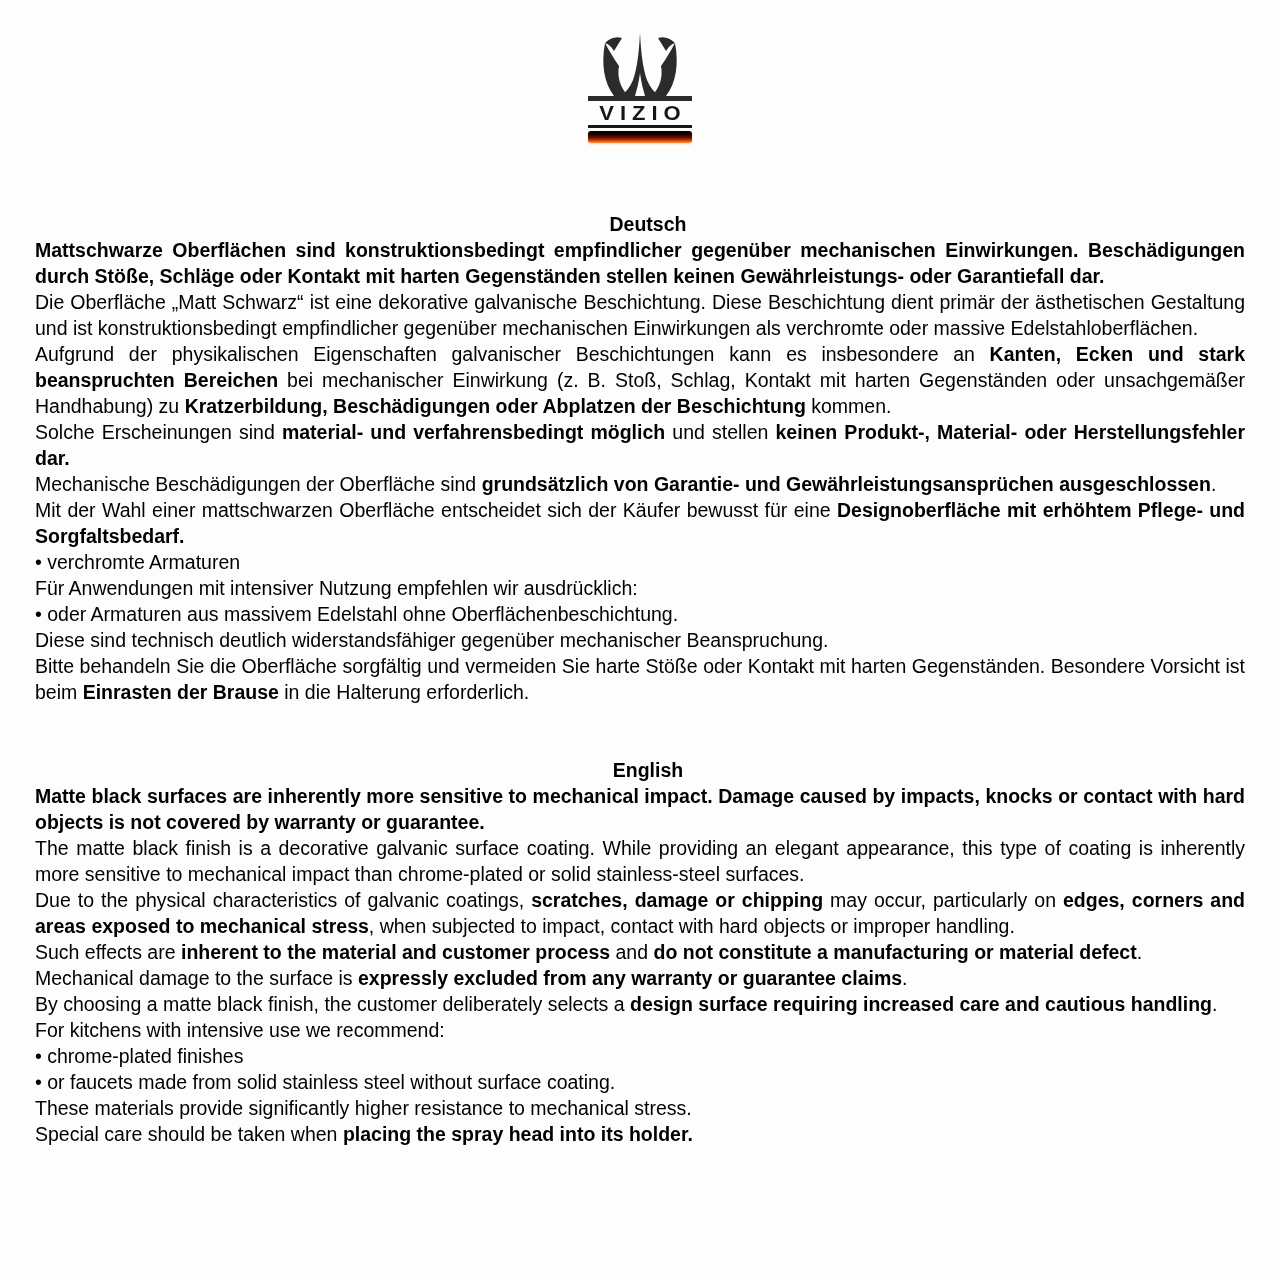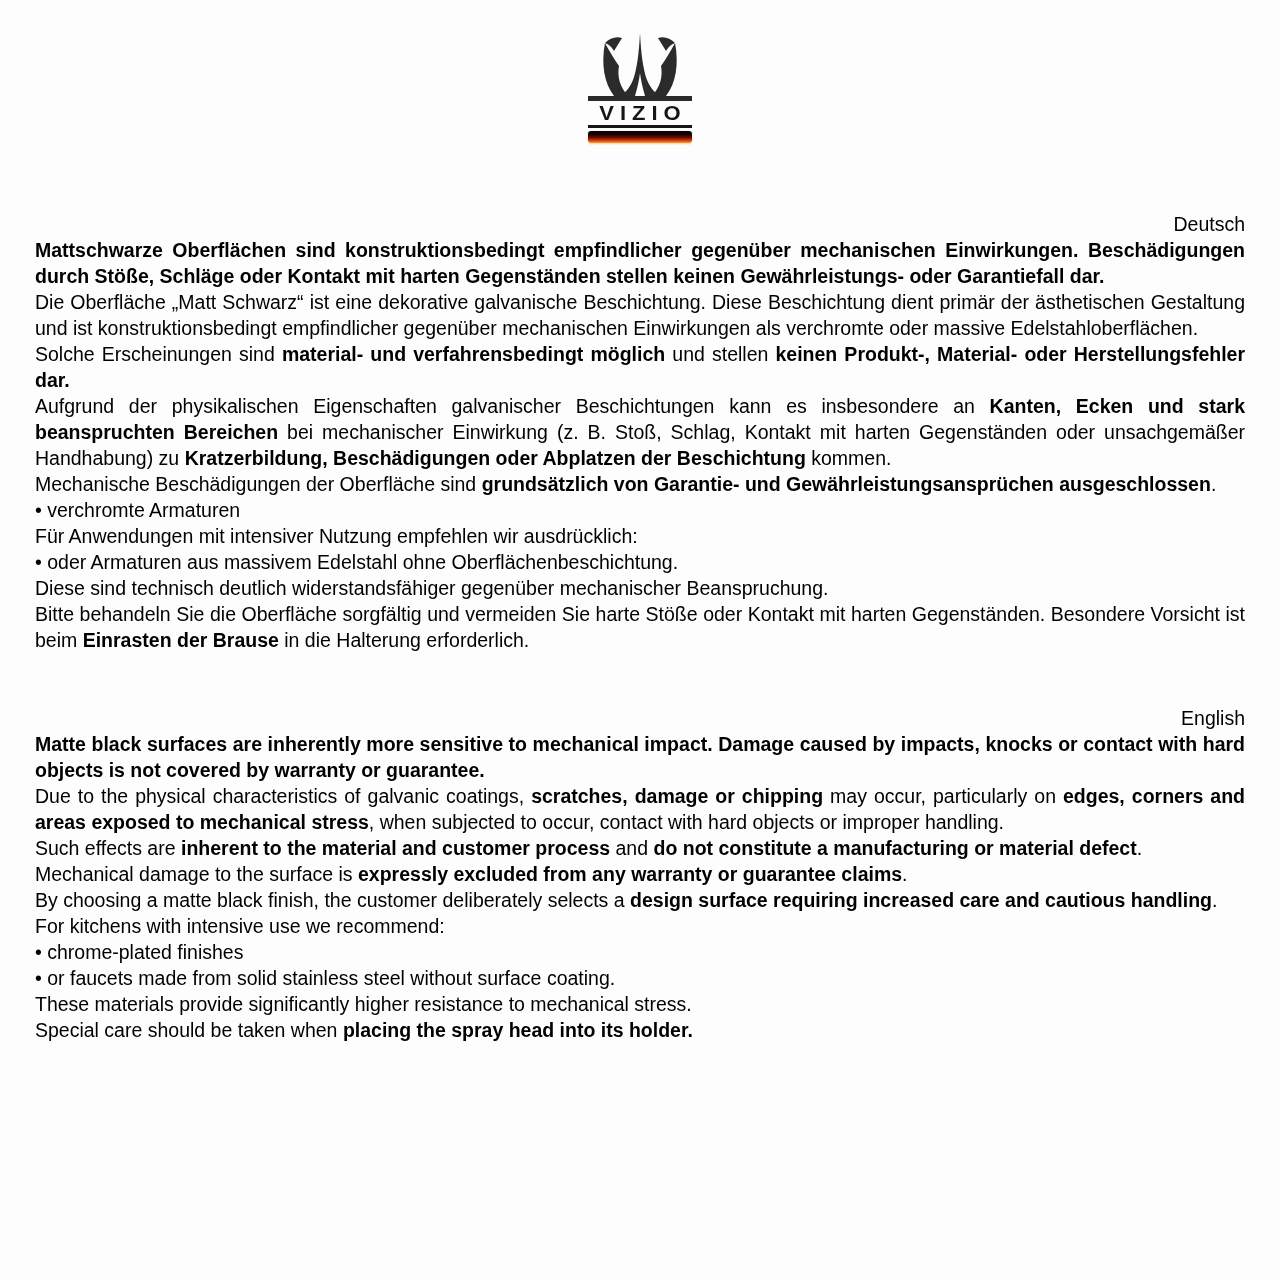--- a/index.html
+++ b/index.html
@@ -29,21 +29,21 @@
   }
   .brand-underline{height:3px;background:#161616;margin-top:0px;}
   .flag-bar{
     height:12px;margin-top:3px;border-radius:3px;
     background:linear-gradient(180deg,#000000 0%,#1c0200 30%,#6e0d00 55%,#c83200 75%,#ff9a3c 100%);
     box-shadow:0 1px 2px rgba(255,120,0,0.35);
   }
 
   
   p{margin:0;font-size:19.5px;line-height:26px;text-align:justify;}
-  p.head{font-weight:normal;text-align:right;margin-left:16px;}
+  p.head{font-weight:bold;text-align:center;margin-left:16px;}
   section.en{margin-top:52px;}
   b{font-weight:bold;margin-top:36px;}
 </style>
 </head>
 <body>
 
 <div class="page">
 
   <div class="logo">
     <svg class="crown" viewBox="0 0 104 68" xmlns="http://www.w3.org/2000/svg">
@@ -64,34 +64,36 @@
     </svg>
     <div class="brand">VIZIO</div>
     <div class="brand-underline"></div>
     <div class="flag-bar"></div>
   </div>
 
   <section>
     <p class="head">Deutsch</p>
     <p><b>Mattschwarze Oberflächen sind konstruktionsbedingt empfindlicher gegenüber mechanischen Einwirkungen. Beschädigungen durch Stöße, Schläge oder Kontakt mit harten Gegenständen stellen keinen Gewährleistungs- oder Garantiefall dar.</b></p>
     <p><span>Die Oberfläche „Matt Schwarz“ ist eine dekorative galvanische Beschichtung. Diese Beschichtung dient primär der ästhetischen Gestaltung und ist konstruktionsbedingt empfindlicher gegenüber mechanischen Einwirkungen als verchromte oder massive Edelstahloberflächen.</span></p>
+    <p><span>Aufgrund der physikalischen Eigenschaften galvanischer Beschichtungen kann es insbesondere an </span><b>Kanten, Ecken und stark beanspruchten Bereichen</b><span> bei mechanischer Einwirkung (z. B. Stoß, Schlag, Kontakt mit harten Gegenständen oder unsachgemäßer Handhabung) zu </span><b>Kratzerbildung, Beschädigungen oder Abplatzen der Beschichtung</b><span> kommen.</span></p>
     <p><span>Solche Erscheinungen sind </span><b>material- und verfahrensbedingt möglich</b><span> und stellen </span><b>keinen Produkt-, Material- oder Herstellungsfehler dar.</b></p>
-    <p><span>Aufgrund der physikalischen Eigenschaften galvanischer Beschichtungen kann es insbesondere an </span><b>Kanten, Ecken und stark beanspruchten Bereichen</b><span> bei mechanischer Einwirkung (z. B. Stoß, Schlag, Kontakt mit harten Gegenständen oder unsachgemäßer Handhabung) zu </span><b>Kratzerbildung, Beschädigungen oder Abplatzen der Beschichtung</b><span> kommen.</span></p>
     <p><span>Mechanische Beschädigungen der Oberfläche sind </span><b>grundsätzlich von Garantie- und Gewährleistungsansprüchen ausgeschlossen</b><span>.</span></p>
+    <p><span>Mit der Wahl einer mattschwarzen Oberfläche entscheidet sich der Käufer bewusst für eine </span><b>Designoberfläche mit erhöhtem Pflege- und Sorgfaltsbedarf.</b></p>
     <p><span>• verchromte Armaturen</span></p>
     <p><span>Für Anwendungen mit intensiver Nutzung empfehlen wir ausdrücklich:</span></p>
     <p><span>• oder Armaturen aus massivem Edelstahl ohne Oberflächenbeschichtung.</span></p>
     <p><span>Diese sind technisch deutlich widerstandsfähiger gegenüber mechanischer Beanspruchung.</span></p>
     <p><span>Bitte behandeln Sie die Oberfläche sorgfältig und vermeiden Sie harte Stöße oder Kontakt mit harten Gegenständen. Besondere Vorsicht ist beim </span><b>Einrasten der Brause</b><span> in die Halterung erforderlich.</span></p>
   </section>
 
   <section class="en">
     <p class="head">English</p>
     <p><b>Matte black surfaces are inherently more sensitive to mechanical impact. Damage caused by impacts, knocks or contact with hard objects is not covered by warranty or guarantee.</b></p>
-    <p><span>Due to the physical characteristics of galvanic coatings, </span><b>scratches, damage or chipping</b><span> may occur, particularly on </span><b>edges, corners and areas exposed to mechanical stress</b><span>, when subjected to occur, contact with hard objects or improper handling.</span></p>
+    <p><span>The matte black finish is a decorative galvanic surface coating. While providing an elegant appearance, this type of coating is inherently more sensitive to mechanical impact than chrome-plated or solid stainless-steel surfaces.</span></p>
+    <p><span>Due to the physical characteristics of galvanic coatings, </span><b>scratches, damage or chipping</b><span> may occur, particularly on </span><b>edges, corners and areas exposed to mechanical stress</b><span>, when subjected to impact, contact with hard objects or improper handling.</span></p>
     <p><span>Such effects are </span><b>inherent to the material and customer process</b><span> and </span><b>do not constitute a manufacturing or material defect</b><span>.</span></p>
     <p><span>Mechanical damage to the surface is </span><b>expressly excluded from any warranty or guarantee claims</b><span>.</span></p>
     <p><span>By choosing a matte black finish, the customer deliberately selects a </span><b>design surface requiring increased care and cautious handling</b><span>.</span></p>
     <p><span>For kitchens with intensive use we recommend:</span></p>
     <p><span>• chrome-plated finishes</span></p>
     <p><span>• or faucets made from solid stainless steel without surface coating.</span></p>
     <p><span>These materials provide significantly higher resistance to mechanical stress.</span></p>
     <p><span>Special care should be taken when </span><b>placing the spray head into its holder.</b></p>
   </section>
 

